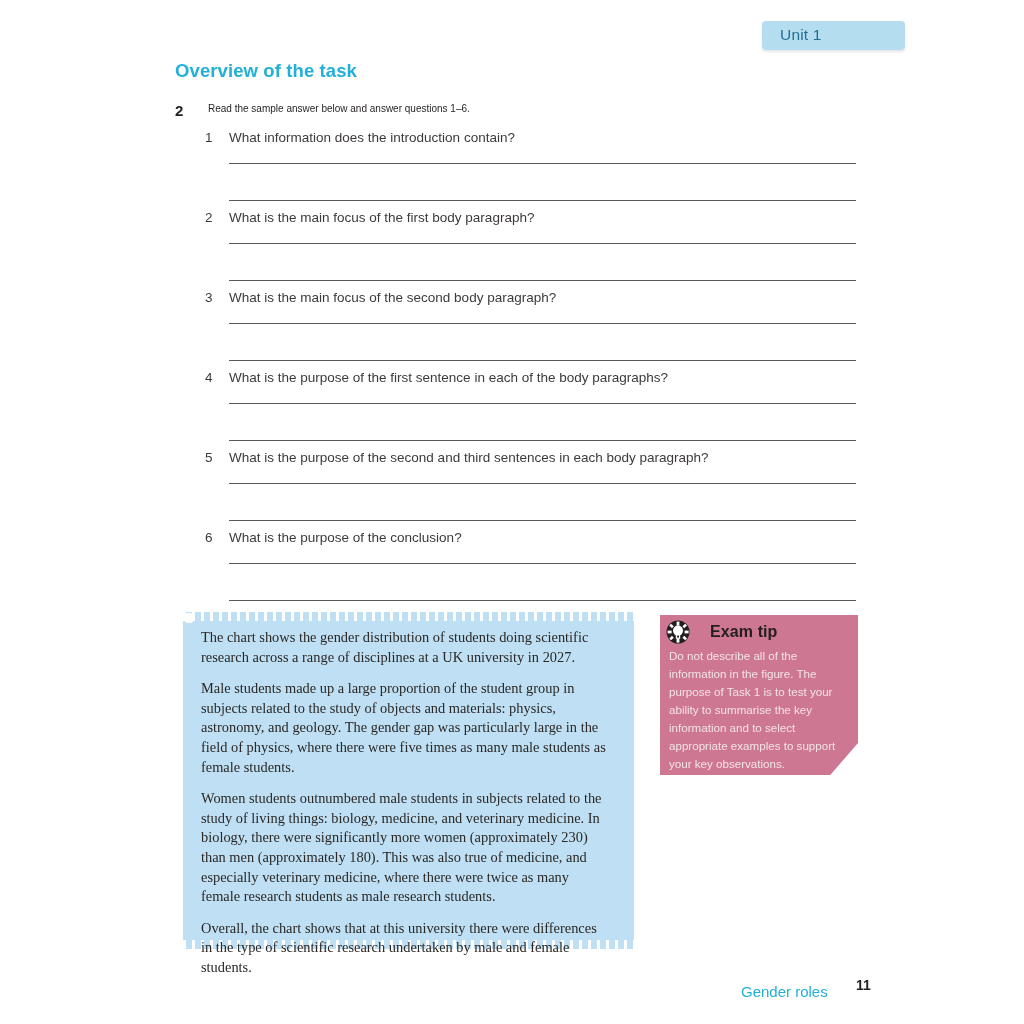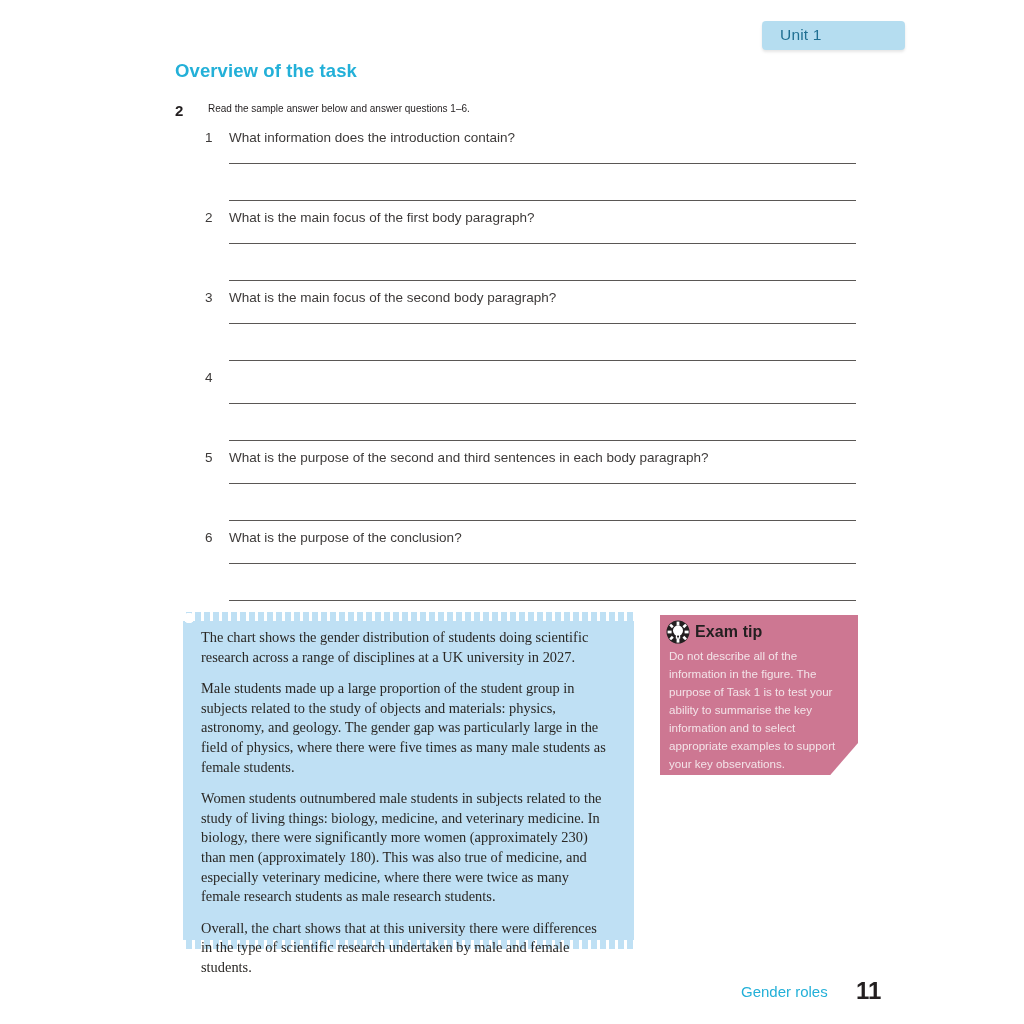--- a/index.html
+++ b/index.html
@@ -170,21 +170,21 @@
     clip-path: polygon(0 0, 100% 0, 100% 80%, 86% 100%, 0 100%);
     box-shadow: 0 2px 4px rgba(0,0,0,0.12);
   }
   .tip-header {
     position: absolute;
     left: 6px;
     top: 4px;
     height: 26px;
     display: flex;
     align-items: center;
-    gap: 5px;
+    gap: 20px;
   }
   .tip-icon {
     width: 24px;
     height: 24px;
     flex: 0 0 24px;
   }
   .tip-title {
     font-size: 16px;
     font-weight: bold;
     color: #231f20;
@@ -205,21 +205,21 @@
     position: absolute;
     left: 741px;
     top: 983px;
     font-size: 15px;
     color: #23b0d8;
   }
   .footer-page {
     position: absolute;
     left: 856px;
     top: 977px;
-    font-size: 24px;
+    font-size: 14px;
     font-weight: bold;
     color: #231f20;
   }
 </style>
 </head>
 <body>
 
 <div class="page">
 
   <div class="unit-tab">
@@ -247,20 +247,21 @@
         <div class="q-line q-line-2"></div>
       </div>
       <div class="question">
         <span class="q-number">3</span>
         <span class="q-text">What is the main focus of the second body paragraph?</span>
         <div class="q-line q-line-1"></div>
         <div class="q-line q-line-2"></div>
       </div>
       <div class="question">
         <span class="q-number">4</span>
+        <span class="q-text">What is the purpose of the first sentence in each of the body paragraphs?</span>
         <div class="q-line q-line-1"></div>
         <div class="q-line q-line-2"></div>
       </div>
       <div class="question">
         <span class="q-number">5</span>
         <span class="q-text">What is the purpose of the second and third sentences in each body paragraph?</span>
         <div class="q-line q-line-1"></div>
         <div class="q-line q-line-2"></div>
       </div>
       <div class="question">

